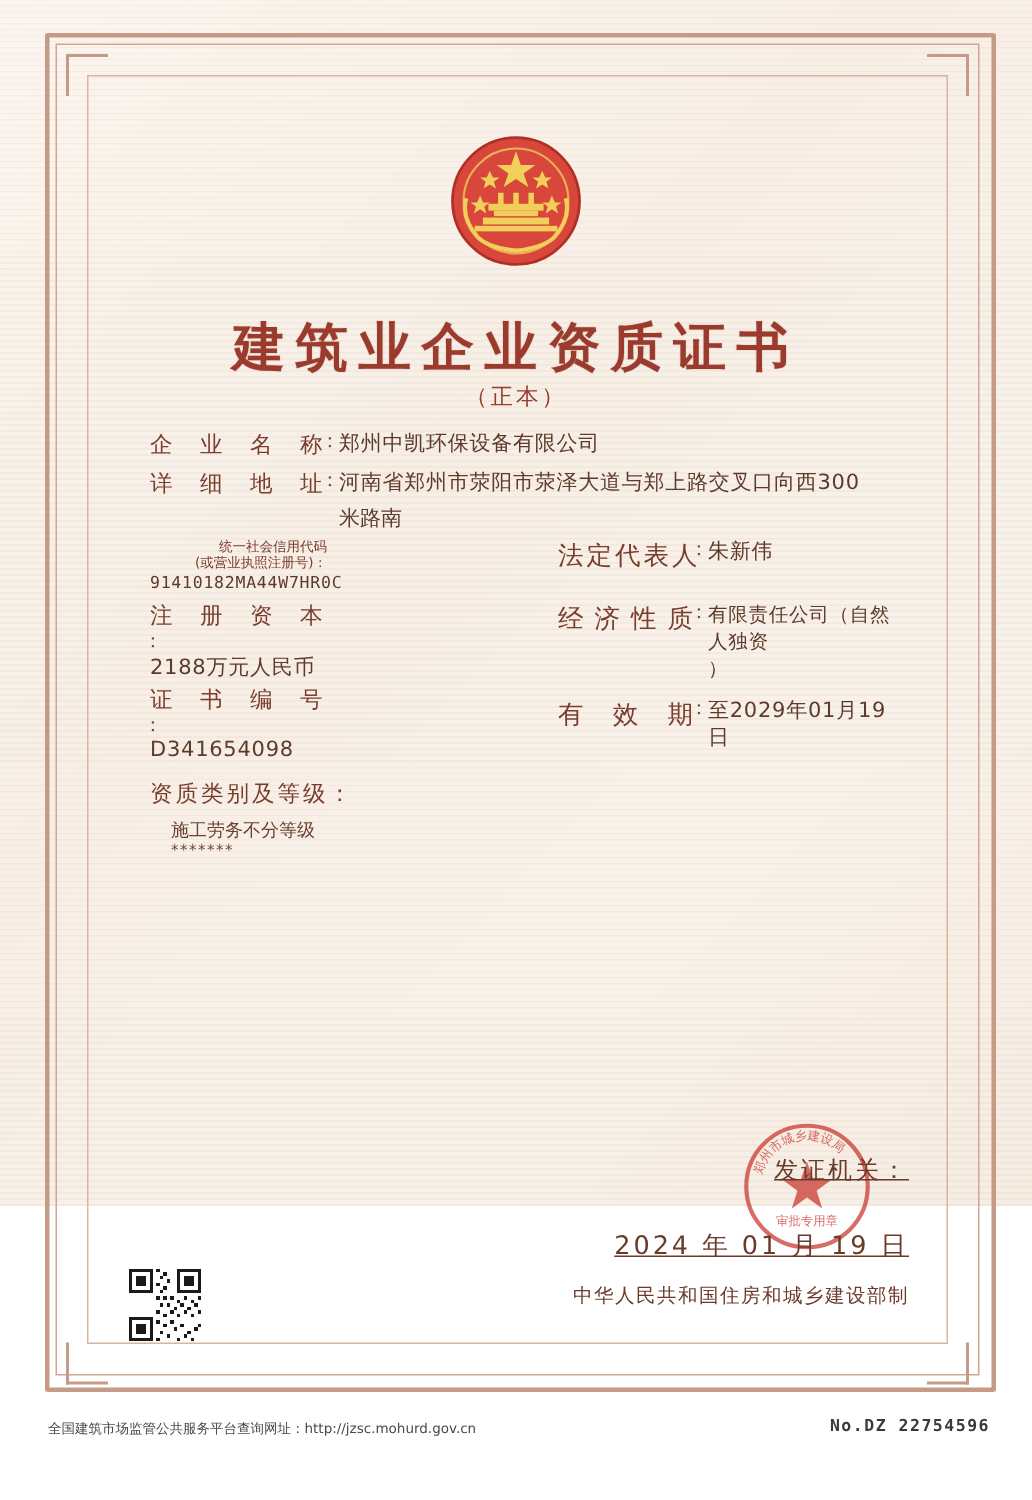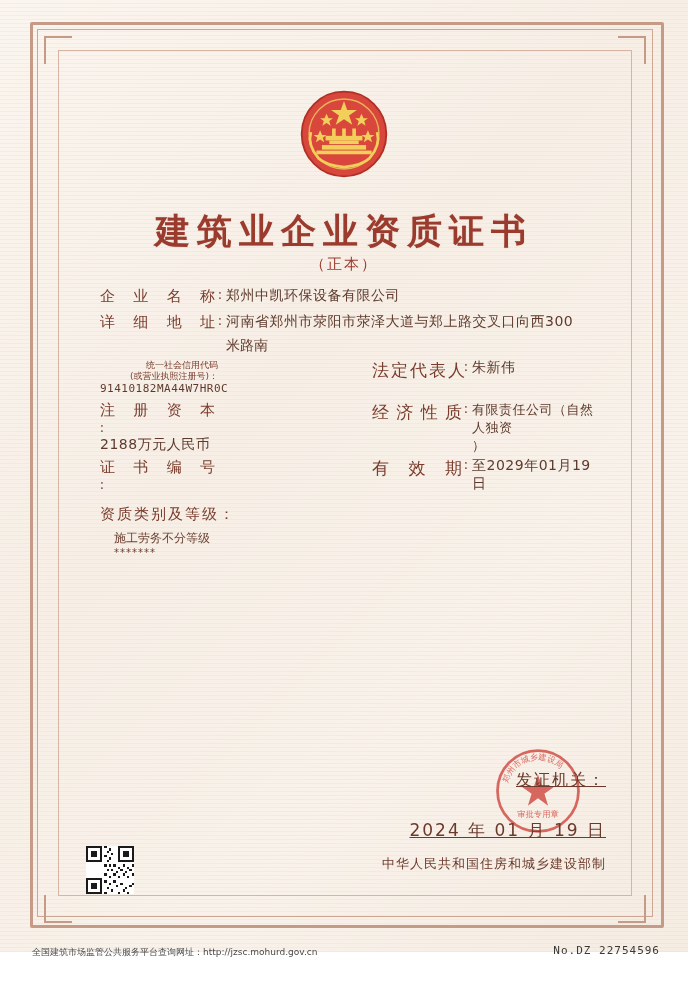--- a/index.html
+++ b/index.html
@@ -12,21 +12,21 @@
     height: 1000px;
     font-family: "Liberation Serif", serif;
     position: relative;
     overflow: hidden;
   }
 
   .certificate {
     position: absolute;
     left: 0; top: 0;
     width: 688px;
-    height: 952px;
+    height: 804px;
     background:
       repeating-linear-gradient(0deg, rgba(216,200,186,0.18) 0px, rgba(216,200,186,0.18) 1px, rgba(255,255,255,0) 1px, rgba(255,255,255,0) 4px),
       linear-gradient(135deg, #fbf5ef 0%, #f7efe6 40%, #f9f2ea 70%, #f5ece2 100%);
   }
 
   
   .frame-outer {
     position: absolute;
     left: 30px; top: 22px;
     width: 628px; height: 900px;
@@ -251,20 +251,21 @@
     letter-spacing: 0px;
   }
   .footer-right {
     position: absolute;
     right: 28px;
     top: 944px;
     font-family: "DejaVu Sans Mono", monospace;
     font-size: 11px;
     color: #3a3a3a;
     letter-spacing: 1px;
+    font-weight: bold;
   }
 </style>
 </head>
 <body>
 
 <div class="certificate">
 
   <div class="frame-outer"></div>
   <div class="frame-mid"></div>
   <div class="frame-inner"></div>
@@ -340,20 +341,21 @@
           <span>有限责任公司（自然人独资</span><br>
           <span>）</span>
         </span>
       </div>
     </div>
 
     <div class="two-col" style="margin-top:2px;align-items:center;">
       <div class="col-left">
         <span class="lbl">证书编号</span>
         <span class="colon">:</span>
+        <span class="val">D341654098</span>
       </div>
       <div class="col-right">
         <span class="lbl-r">有效期</span>
         <span class="colon">:</span>
         <span class="val">至2029年01月19日</span>
       </div>
     </div>
 
     <div class="qual-block">
       <div class="qual-title">资质类别及等级：</div>

